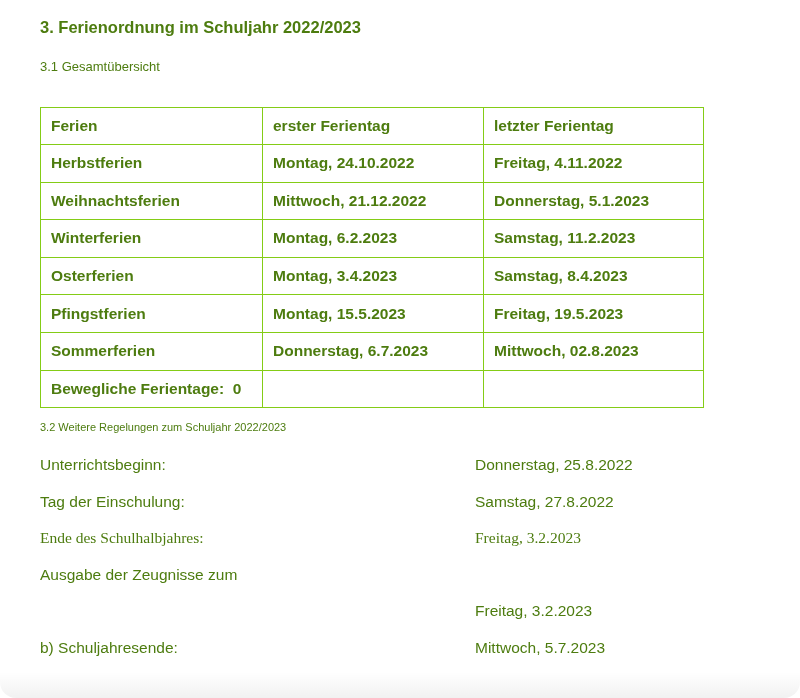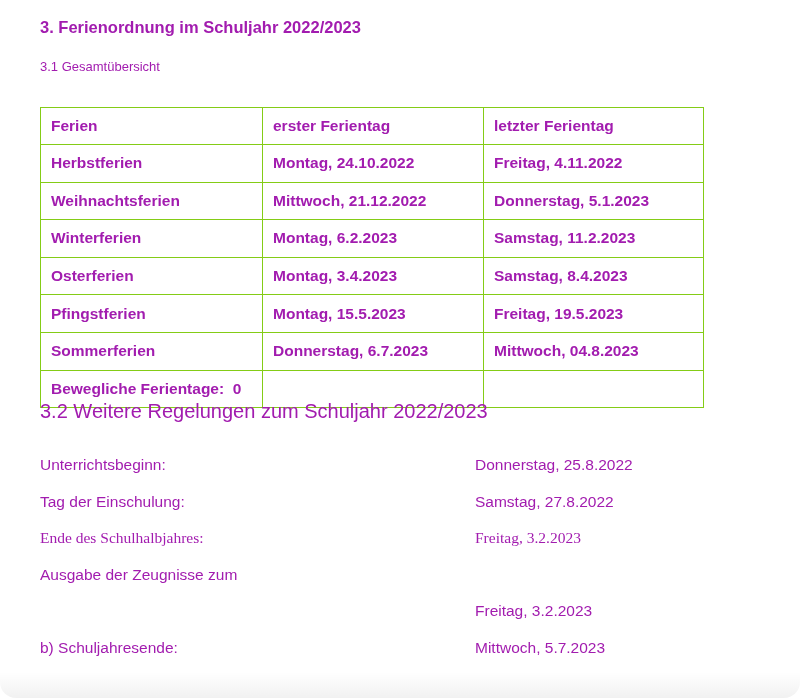--- a/index.html
+++ b/index.html
@@ -6,21 +6,21 @@
     margin: 0;
     padding: 0;
     background: #ffffff;
   }
   .page {
     position: relative;
     width: 800px;
     height: 698px;
     background: #ffffff;
     font-family: "Liberation Sans", sans-serif;
-    color: #a21caf;
+    color: #4d7c0f;
     overflow: hidden;
     border-radius: 16px;
   }
   .doc-title {
     position: absolute;
     left: 40px;
     top: 16px;
     font-size: 16.5px;
     font-weight: bold;
     line-height: 22px;
@@ -60,22 +60,22 @@
   table.holiday-table td {
     font-weight: bold;
     height: 36.6px;
   }
   .col-1 { width: 222px; }
   .col-2 { width: 221px; }
   .col-3 { width: 220px; }
   .section2-title {
     position: absolute;
     left: 40px;
-    top: 400px;
-    font-size: 20px;
+    top: 416px;
+    font-size: 11px;
     line-height: 22px;
     white-space: nowrap;
   }
   .entry {
     position: absolute;
     left: 0;
     width: 800px;
     height: 22px;
     font-size: 15.5px;
     line-height: 22px;
@@ -143,21 +143,21 @@
         <td>Samstag, 8.4.2023</td>
       </tr>
       <tr>
         <td>Pfingstferien</td>
         <td>Montag, 15.5.2023</td>
         <td>Freitag, 19.5.2023</td>
       </tr>
       <tr>
         <td>Sommerferien</td>
         <td>Donnerstag, 6.7.2023</td>
-        <td>Mittwoch, 04.8.2023</td>
+        <td>Mittwoch, 02.8.2023</td>
       </tr>
       <tr>
         <td>Bewegliche Ferientage:  0</td>
         <td></td>
         <td></td>
       </tr>
     </tbody>
   </table>
 
   <div class="section2-title">3.2 Weitere Regelungen zum Schuljahr 2022/2023</div>

